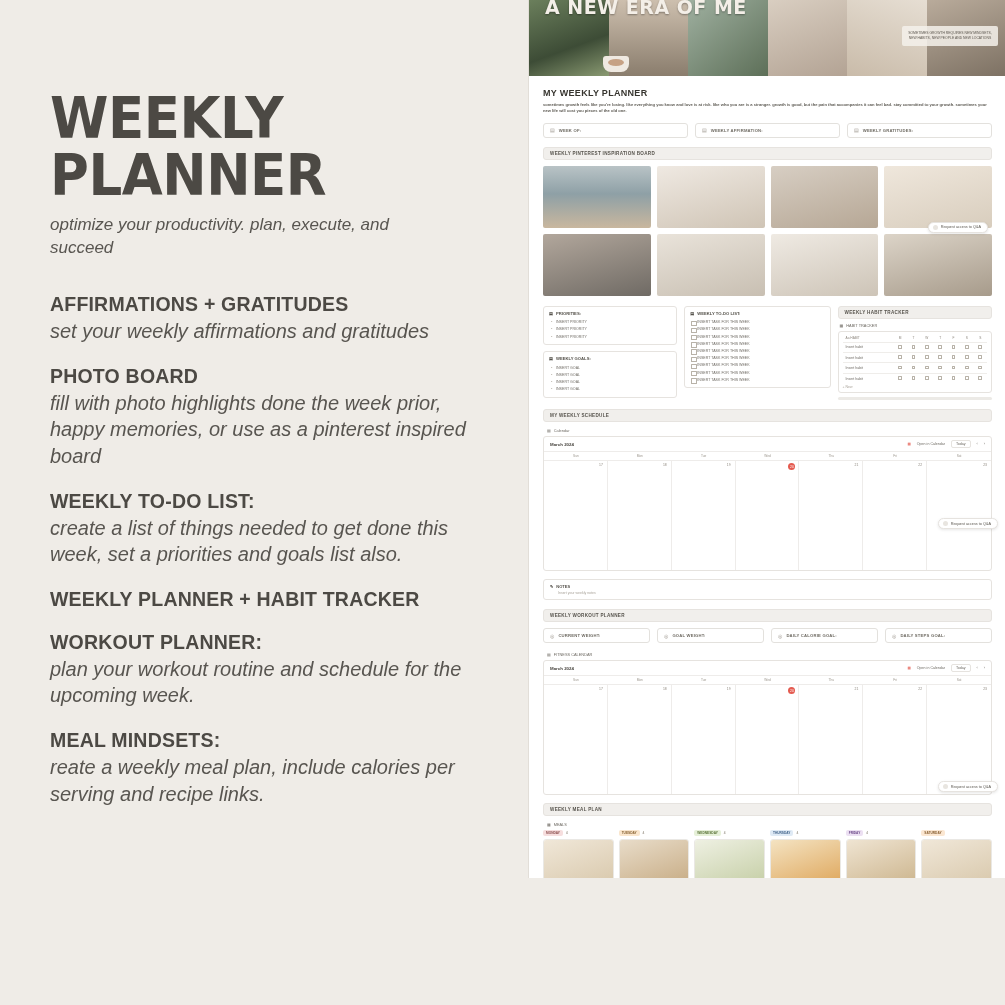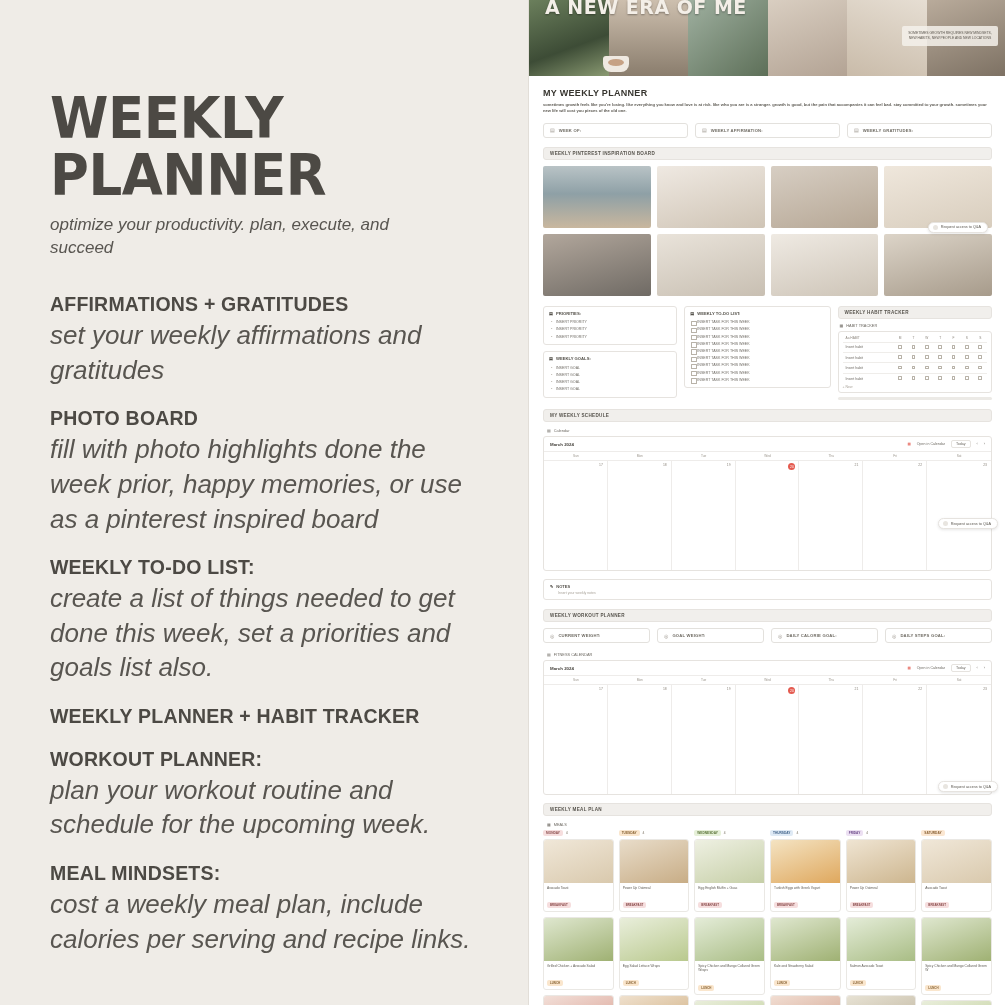--- a/index.html
+++ b/index.html
@@ -31,27 +31,27 @@
     font-size:17px; font-style:italic; color:#585550;
     line-height:1.33; margin:0 0 34px 0; max-width:400px;
     font-family:"Liberation Sans", sans-serif;
   }
   .sec { margin-bottom:20px; }
   .sec h3 {
     font-size:19.5px; font-weight:bold; color:#4c4944;
     margin:0 0 2px 0; letter-spacing:.2px;
   }
   .sec p {
-    font-size:26px; font-style:italic; color:#585550;
+    font-size:20px; font-style:italic; color:#585550;
     margin:0; line-height:1.33; max-width:455px;
   }
 
   
   .right {
-    width:477px; height:1005px; background:#ffffff;
+    width:477px; height:878px; background:#ffffff;
     position:relative; overflow:hidden;
     border-left:1px solid #e2ded8;
   }
   .nshell { position:absolute; left:0; top:0; width:477px; }
 
   
   .cover { position:relative; height:76px; width:477px; display:flex; overflow:hidden; }
   .cover .cimg { flex:1 1 0; height:76px; position:relative; }
   .c1 { background:linear-gradient(160deg,#6b7f5c,#3d4c36 60%,#8a9a72); }
   .c2 { background:linear-gradient(180deg,#cdbfae,#8a7d6d); }
@@ -207,21 +207,21 @@
     </div>
     <div class="sec">
       <h3>WEEKLY PLANNER + HABIT TRACKER</h3>
     </div>
     <div class="sec">
       <h3>WORKOUT PLANNER:</h3>
       <p>plan your workout routine and schedule for the upcoming week.</p>
     </div>
     <div class="sec">
       <h3>MEAL MINDSETS:</h3>
-      <p>cost a weekly meal plan, include calories per serving and recipe links.</p>
+      <p>reate a weekly meal plan, include calories per serving and recipe links.</p>
     </div>
   </div>
 
   <div class="right">
     <div class="nshell">
 
       <div class="cover">
         <div class="cimg c1"></div>
         <div class="cimg c2"></div>
         <div class="cimg c3"></div>

